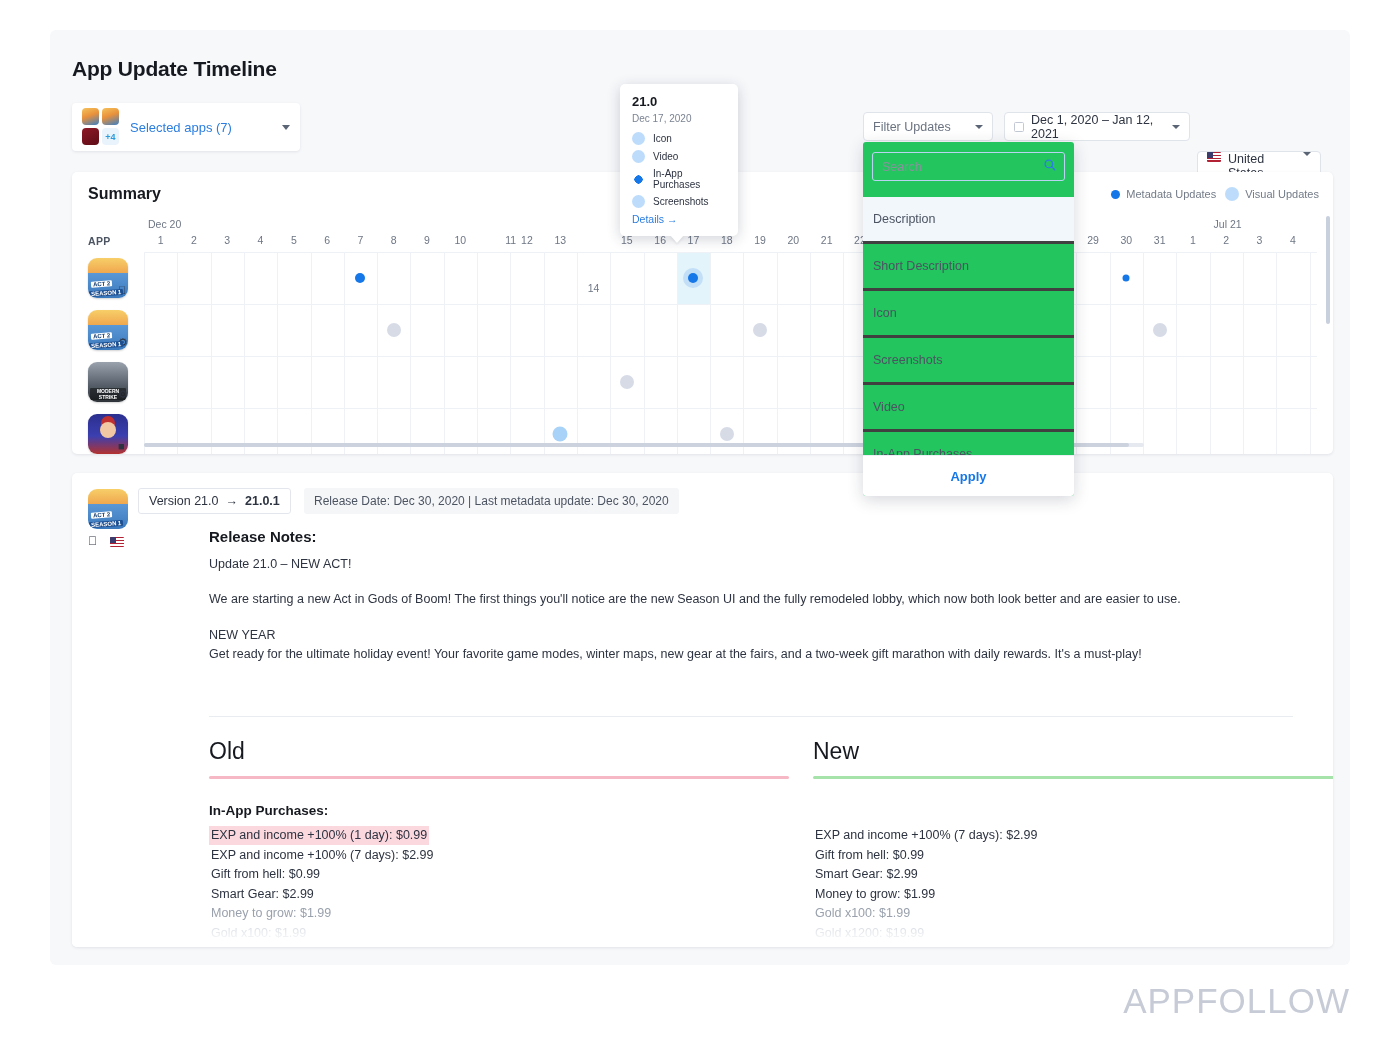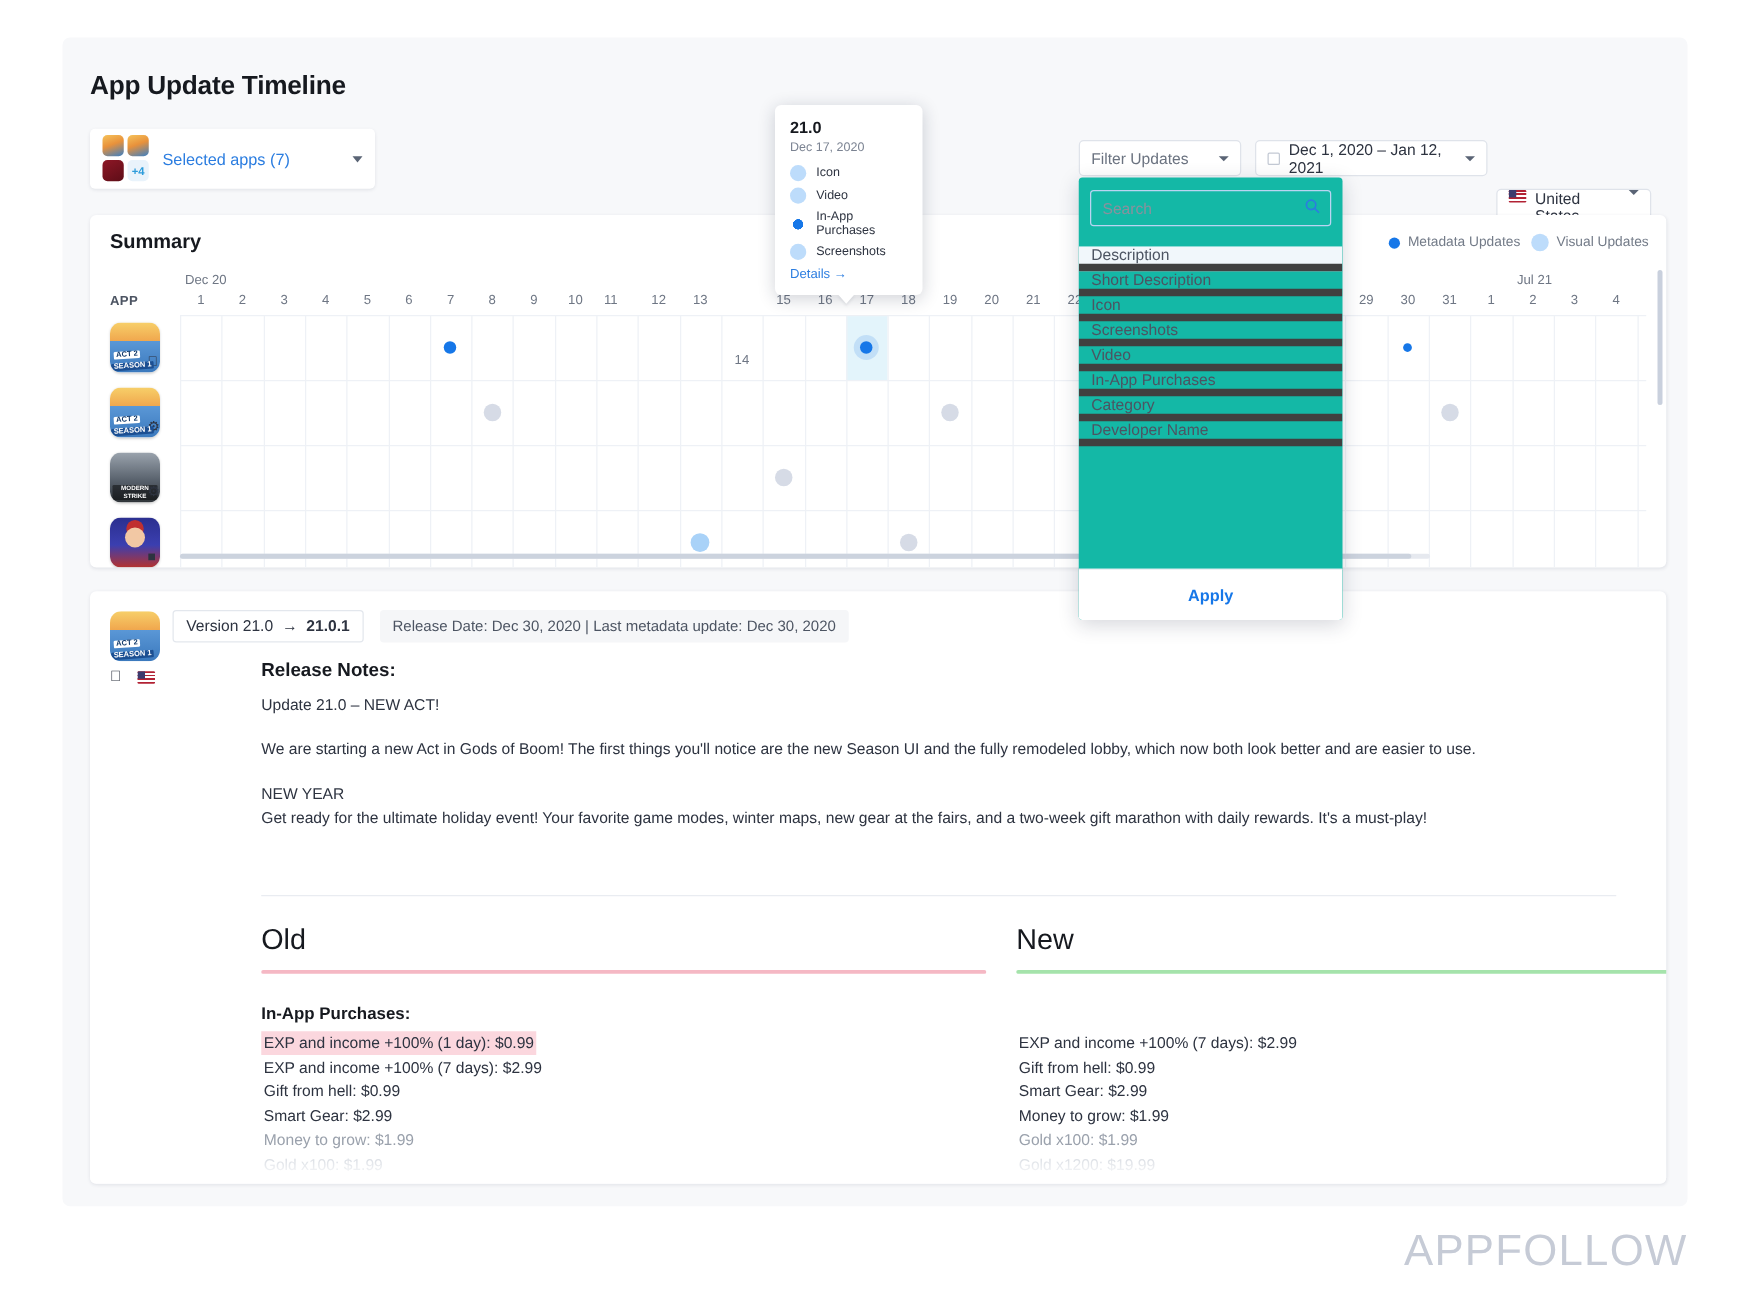--- a/index.html
+++ b/index.html
@@ -206,41 +206,41 @@
   .tt-item { display:flex; align-items:center; gap:8px; margin-bottom:5px; }
   .tt-dot-v { width:13px; height:13px; border-radius:50%; background:#bddcfb; flex:none; }
   .tt-dot-m { width:13px; height:13px; border-radius:50%; flex:none;
               background: radial-gradient(circle, #1677e8 0 44%, transparent 46%); }
   .tt-lbl { font-size:10px; color:#2d3340; }
   .tt-details { font-size:10.5px; color:#2b7de0; margin-top:3px; }
 
   
   .dropdown {
     position:absolute; left:863px; top:142px; width:211px; height:354px;
-    background:#14b8a6; border-radius:3px;
+    background:#22c55e; border-radius:3px;
     box-shadow: 0 4px 16px rgba(25,35,60,.18);
     z-index: 50; overflow:hidden;
   }
   .dd-searchwrap { padding: 10px 9px 8px 9px; }
   .dd-search {
     position:relative; height:29px; border:1px solid #b9d4f2; border-radius:3px;
     display:flex; align-items:center; padding: 0 9px;
   }
   .dd-search input {
     border:0; outline:0; font-size:12.5px; color:#2d3340; width:100%;
     font-family:"Liberation Sans",sans-serif; background:transparent;
   }
   .dd-search input::placeholder{ color:#8a919d; }
   .search-icon { position:absolute; right:8px; top:6px; width:12px; height:12px; }
   .search-icon circle { fill:none; stroke:#2b7de0; stroke-width:1.6; }
   .search-icon line { stroke:#2b7de0; stroke-width:1.6; stroke-linecap:round; }
   .dd-list { position:absolute; left:0; right:0; top:55px; bottom:41px; overflow:hidden; }
   .dd-item {
-    height:20px; display:flex; align-items:center; padding:0 10px;
-    font-size:12.5px; color:#4c5462; border-bottom:6px solid #404040;
+    height:47px; display:flex; align-items:center; padding:0 10px;
+    font-size:12.5px; color:#4c5462; border-bottom:3px solid #404040;
   }
   .dd-item.active { background:#f1f7fb; }
   .dd-apply {
     position:absolute; left:0; right:0; bottom:0; height:41px;
     display:flex; align-items:center; justify-content:center;
     font-size:13px; font-weight:bold; color:#1677e8;
     border-top:1px solid #eceff3; background:#fff;
   }
 
   
@@ -357,21 +357,21 @@
           <div class="tl-daylabel" style="left: 0px; width: 33.3px;">1</div>
           <div class="tl-daylabel" style="left: 33.3px; width: 33.3px;">2</div>
           <div class="tl-daylabel" style="left: 66.6px; width: 33.3px;">3</div>
           <div class="tl-daylabel" style="left: 99.9px; width: 33.3px;">4</div>
           <div class="tl-daylabel" style="left: 133.2px; width: 33.3px;">5</div>
           <div class="tl-daylabel" style="left: 166.5px; width: 33.3px;">6</div>
           <div class="tl-daylabel" style="left: 199.8px; width: 33.3px;">7</div>
           <div class="tl-daylabel" style="left: 233.1px; width: 33.3px;">8</div>
           <div class="tl-daylabel" style="left: 266.4px; width: 33.3px;">9</div>
           <div class="tl-daylabel" style="left: 299.7px; width: 33.3px;">10</div>
-          <div class="tl-daylabel" style="left: 328px; width: 33.3px;">11</div>
+          <div class="tl-daylabel" style="left: 350px; width: 33.3px;">11</div>
           <div class="tl-daylabel" style="left: 366.3px; width: 33.3px;">12</div>
           <div class="tl-daylabel" style="left: 399.6px; width: 33.3px;">13</div>
           <div class="tl-daylabel" style="left: 432.9px; width: 33.3px; margin-top: 48px;">14</div>
           <div class="tl-daylabel" style="left: 466.2px; width: 33.3px;">15</div>
           <div class="tl-daylabel" style="left: 499.5px; width: 33.3px;">16</div>
           <div class="tl-daylabel" style="left: 532.8px; width: 33.3px;">17</div>
           <div class="tl-daylabel" style="left: 566.1px; width: 33.3px;">18</div>
           <div class="tl-daylabel" style="left: 599.4px; width: 33.3px;">19</div>
           <div class="tl-daylabel" style="left: 632.7px; width: 33.3px;">20</div>
           <div class="tl-daylabel" style="left: 666px; width: 33.3px;">21</div>

